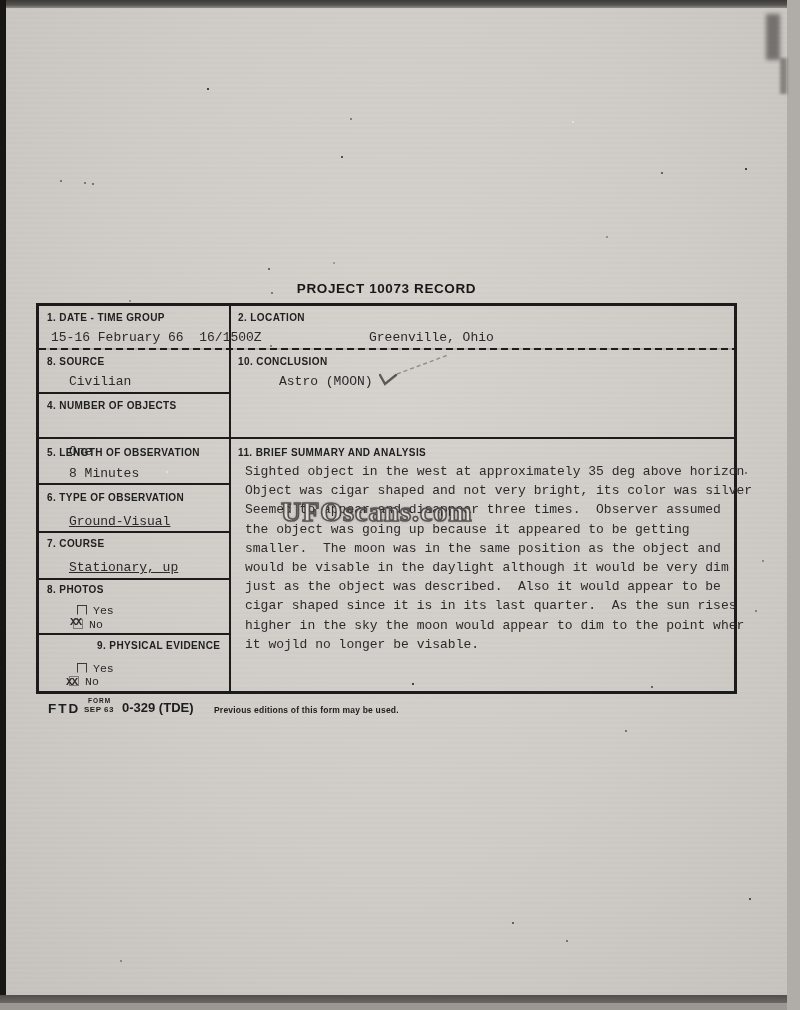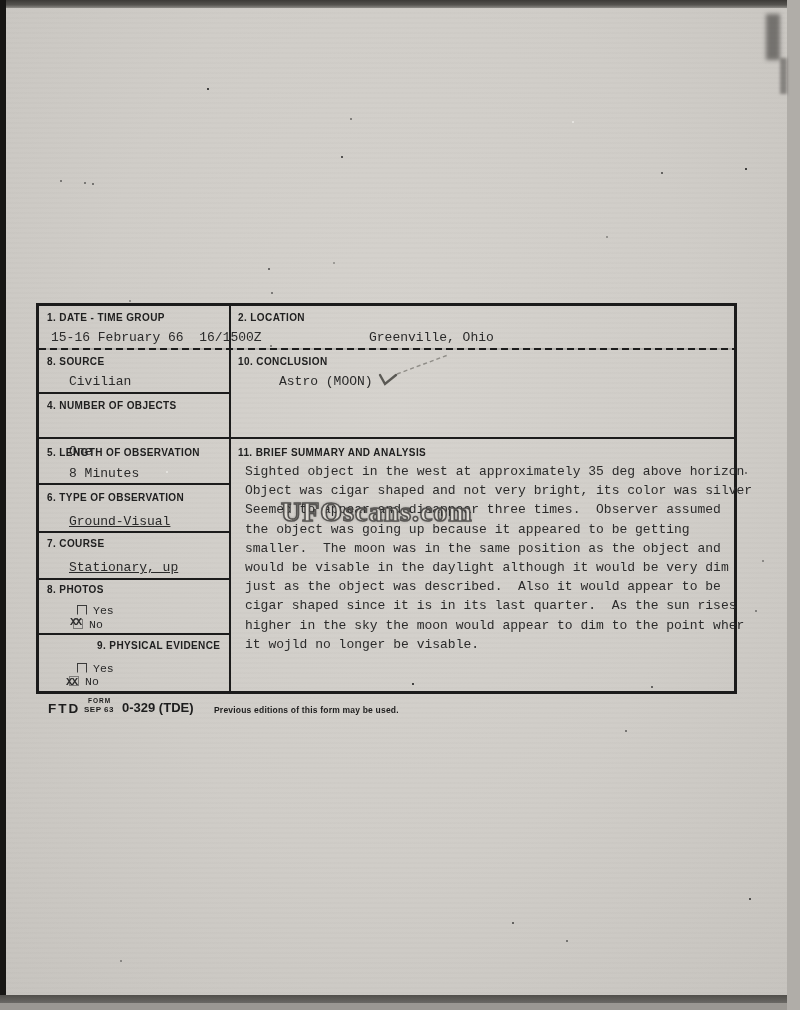--- a/index.html
+++ b/index.html
@@ -86,20 +86,21 @@
 </head>
 <body>
 
 <div class="scan">
 
   <div class="paper">
     <div class="grain"></div>
   </div>
   <div class="speck"></div>
 
+  <div class="title">PROJECT 10073 RECORD</div>
 
   <div class="tbl">
     <div class="vline"></div>
 
     <div class="hdash" style="left:0;top:42px;width:695px;"></div>
     <div class="hline" style="left:0;top:86px;width:190px;"></div>
     <div class="hline" style="left:0;top:131px;width:695px;"></div>
     <div class="hline" style="left:0;top:177px;width:190px;"></div>
     <div class="hline" style="left:0;top:225px;width:190px;"></div>
     <div class="hline" style="left:0;top:272px;width:190px;"></div>

